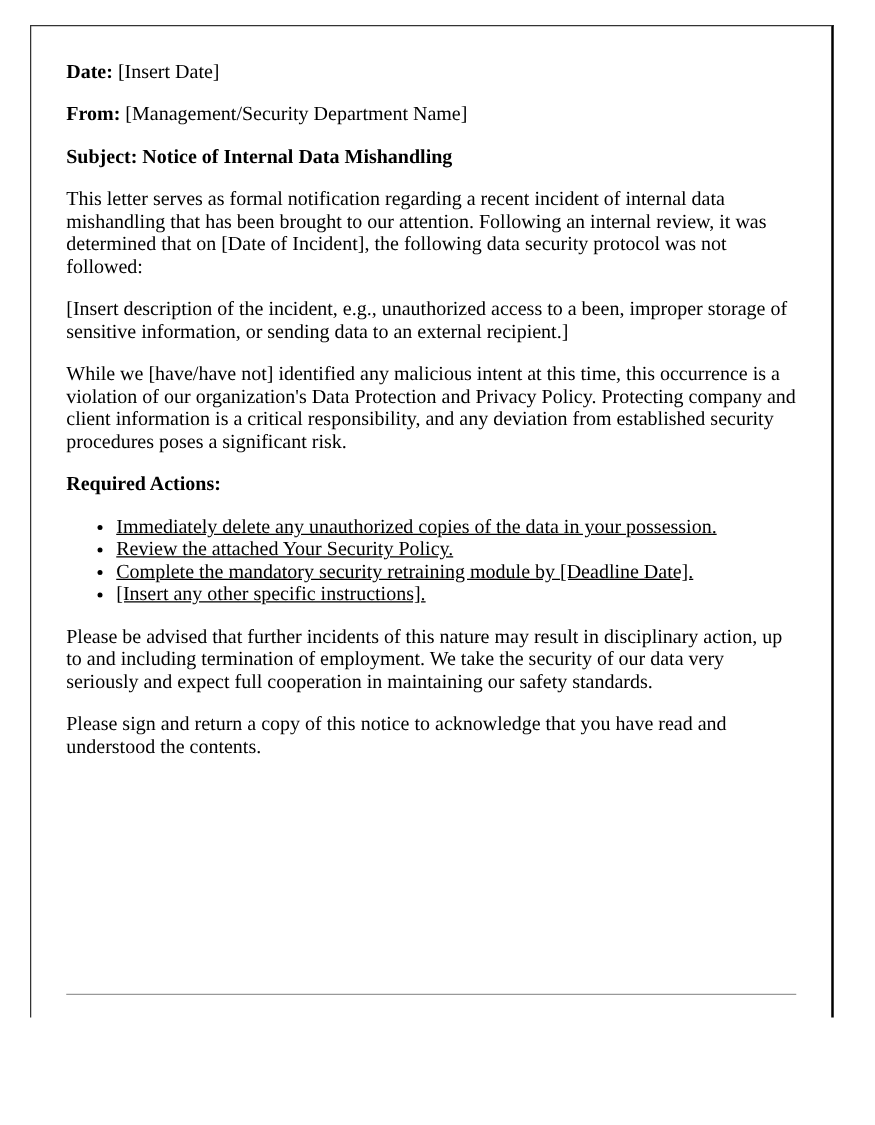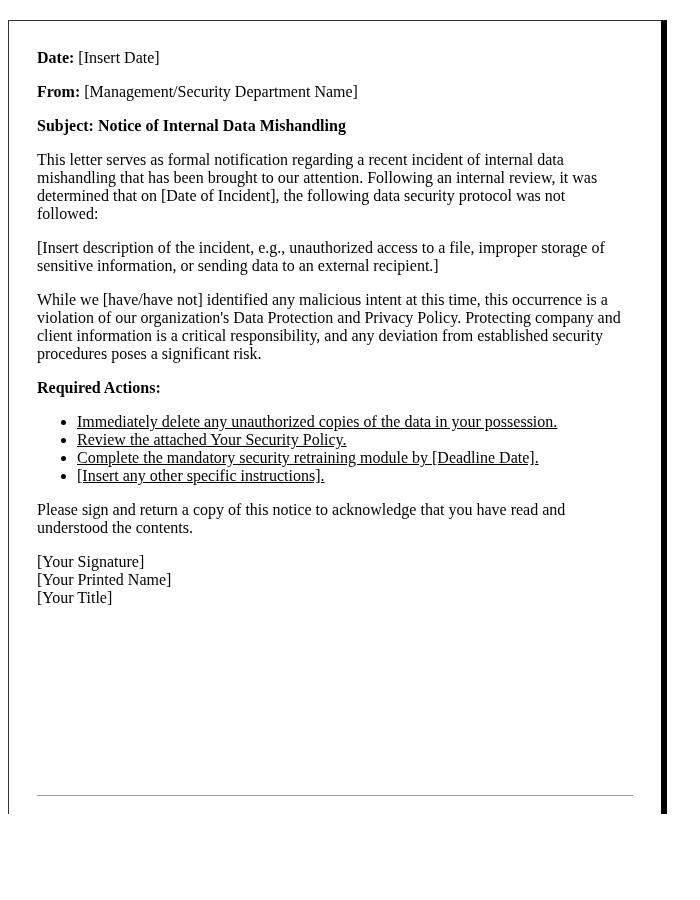--- a/index.html
+++ b/index.html
@@ -12,27 +12,27 @@
     height: 900px;
     position: relative;
     overflow: hidden;
     font-family: "Liberation Serif", "DejaVu Serif", serif;
     font-size: 16px;
     line-height: 18px;
     color: #000;
   }
   .letter {
     position: absolute;
-    left: 8px;
+    left: 24px;
     top: 20px;
     width: 584px;
     height: 781px;
-    padding: 12px 40px 0 28px;
+    padding: 12px 28px 0 28px;
     border-left: 1px solid #333;
-    border-right: 6px solid #000000;
+    border-right: 2px solid #000000;
     border-top: 1px solid #333;
     overflow: hidden;
   }
   .letter p {
     margin: 16px 0;
   }
   .letter p.first { margin-top: 16px; }
   .letter b { font-weight: bold; }
   .letter ul {
     margin: 16px 0;
@@ -71,39 +71,35 @@
     <span>[Management/Security Department Name]</span>
   </p>
 
   <p>
     <b>Subject: Notice of Internal Data Mishandling</b>
   </p>
 
 
   <p>This letter serves as formal notification regarding a recent incident of internal data mishandling that has been brought to our attention. Following an internal review, it was determined that on [Date of Incident], the following data security protocol was not followed:</p>
 
-  <p>[Insert description of the incident, e.g., unauthorized access to a file, improper storage of sensitive information, or sending data to an external recipient.]</p>
+  <p>[Insert description of the incident, e.g., unauthorized access to a been, improper storage of sensitive information, or sending data to an external recipient.]</p>
 
   <p>While we [have/have not] identified any malicious intent at this time, this occurrence is a violation of our organization's Data Protection and Privacy Policy. Protecting company and client information is a critical responsibility, and any deviation from established security procedures poses a significant risk.</p>
 
   <p>
     <b>Required Actions:</b>
   </p>
 
   <ul>
     <li>Immediately delete any unauthorized copies of the data in your possession.</li>
     <li>Review the attached Your Security Policy.</li>
     <li>Complete the mandatory security retraining module by [Deadline Date].</li>
     <li>[Insert any other specific instructions].</li>
   </ul>
 
+  <p>Please be advised that further incidents of this nature may result in disciplinary action, up to and including termination of employment. We take the security of our data very seriously and expect full cooperation in maintaining our safety standards.</p>
 
   <p>Please sign and return a copy of this notice to acknowledge that you have read and understood the contents.</p>
 
 
-  <p>
-    <span class="sig-line">[Your Signature]</span>
-    <span class="sig-line">[Your Printed Name]</span>
-    <span class="sig-line">[Your Title]</span>
-  </p>
 
   <hr class="rule">
 </div>
 
 </body></html>

